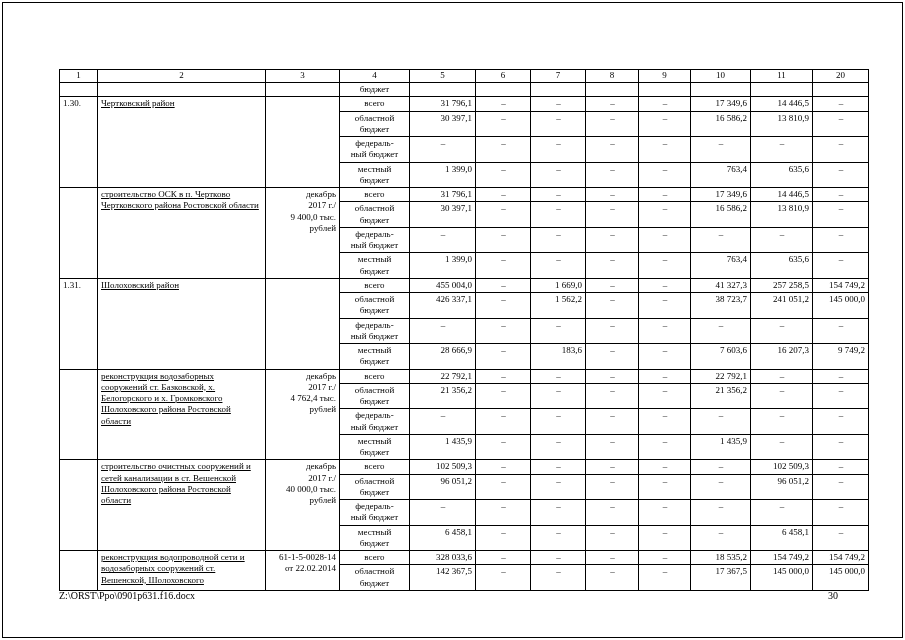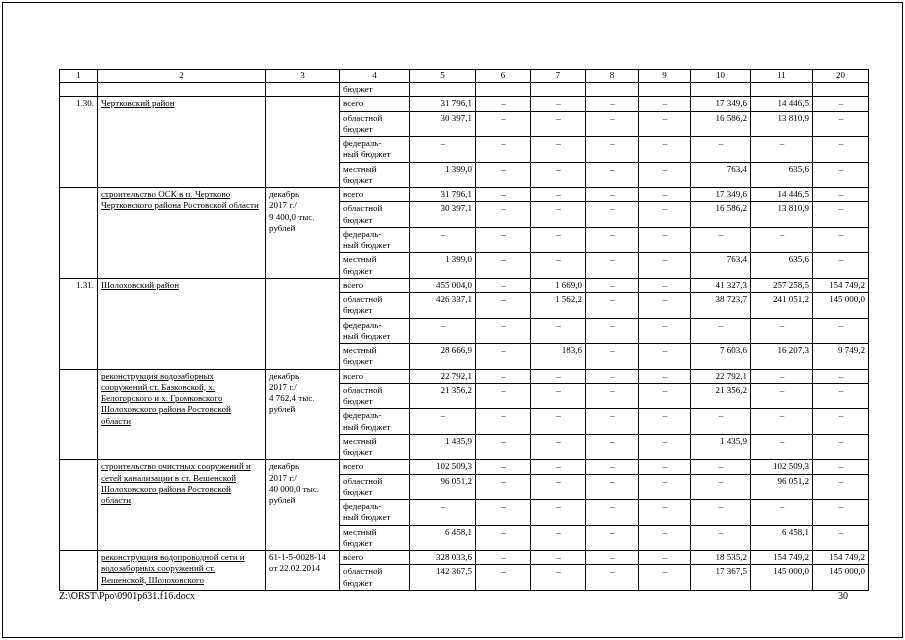--- a/index.html
+++ b/index.html
@@ -38,30 +38,30 @@
     padding: 1px 3px;
     vertical-align: top;
     overflow: hidden;
     word-wrap: break-word;
   }
   table.budget-table th {
     text-align: center;
     padding: 0;
     height: 12px;
   }
-  td.c-num  { text-align: right; }
+  td.c-num  { text-align: left; }
   td.c-name { text-align: left; text-decoration: underline; }
-  td.c-date { text-align: left; white-space: pre-line; }
-  td.c-budget { text-align: left; white-space: pre-line; font-family: Liberation Serif, serif; }
+  td.c-date { text-align: right; white-space: pre-line; }
+  td.c-budget { text-align: center; white-space: pre-line; font-family: Liberation Serif, serif; }
   td.c-val { text-align: right; padding-right: 4px; }
   td.c-val.dash { text-align: center; padding-right: 2px; }
   .footer {
     position: absolute;
     left: 59px;
-    right: 57px;
+    right: 67px;
     top: 590px;
     display: flex;
     justify-content: space-between;
     font-size: 10px;
   }
 </style>
 </head>
 <body>
 
 <div class="page">

